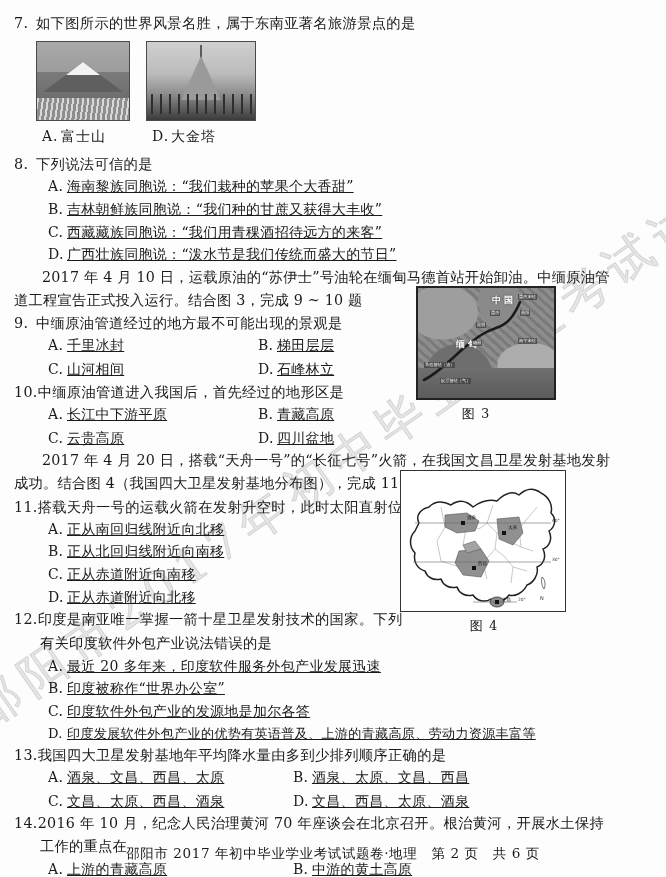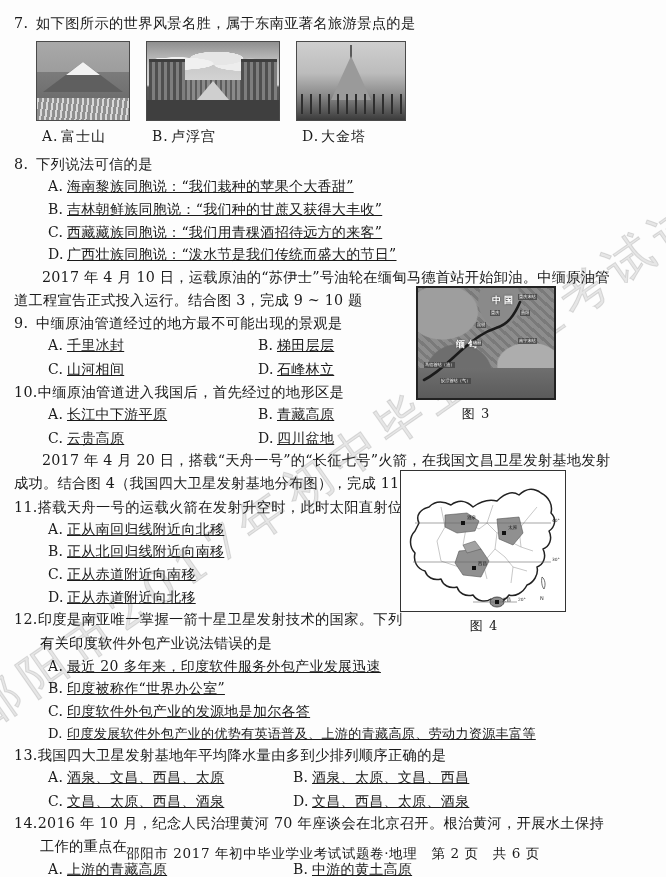--- a/index.html
+++ b/index.html
@@ -325,33 +325,20 @@
         <div class="photo ph-fuji">
           <div class="fuji-peak"></div>
           <div class="fuji-snow"></div>
           <div class="fuji-field"></div>
         </div>
         <div class="photo-label">
           <span class="lt">A.</span><span>富士山</span>
         </div>
       </div>
 
-      <div class="photo-cell">
-        <div class="photo ph-louvre">
-          <div class="lv-cloud"></div>
-          <div class="lv-wingL"></div>
-          <div class="lv-wingR"></div>
-          <div class="lv-mid"></div>
-          <div class="lv-pyr"></div>
-          <div class="lv-ground"></div>
-        </div>
-        <div class="photo-label">
-          <span class="lt">B.</span><span>卢浮宫</span>
-        </div>
-      </div>
 
 
       <div class="photo-cell">
         <div class="photo ph-pagoda">
           <div class="pg-spire"></div>
           <div class="pg-stupa"></div>
           <div class="pg-small"></div>
         </div>
         <div class="photo-label">
           <span class="lt">D.</span><span>大金塔</span>

